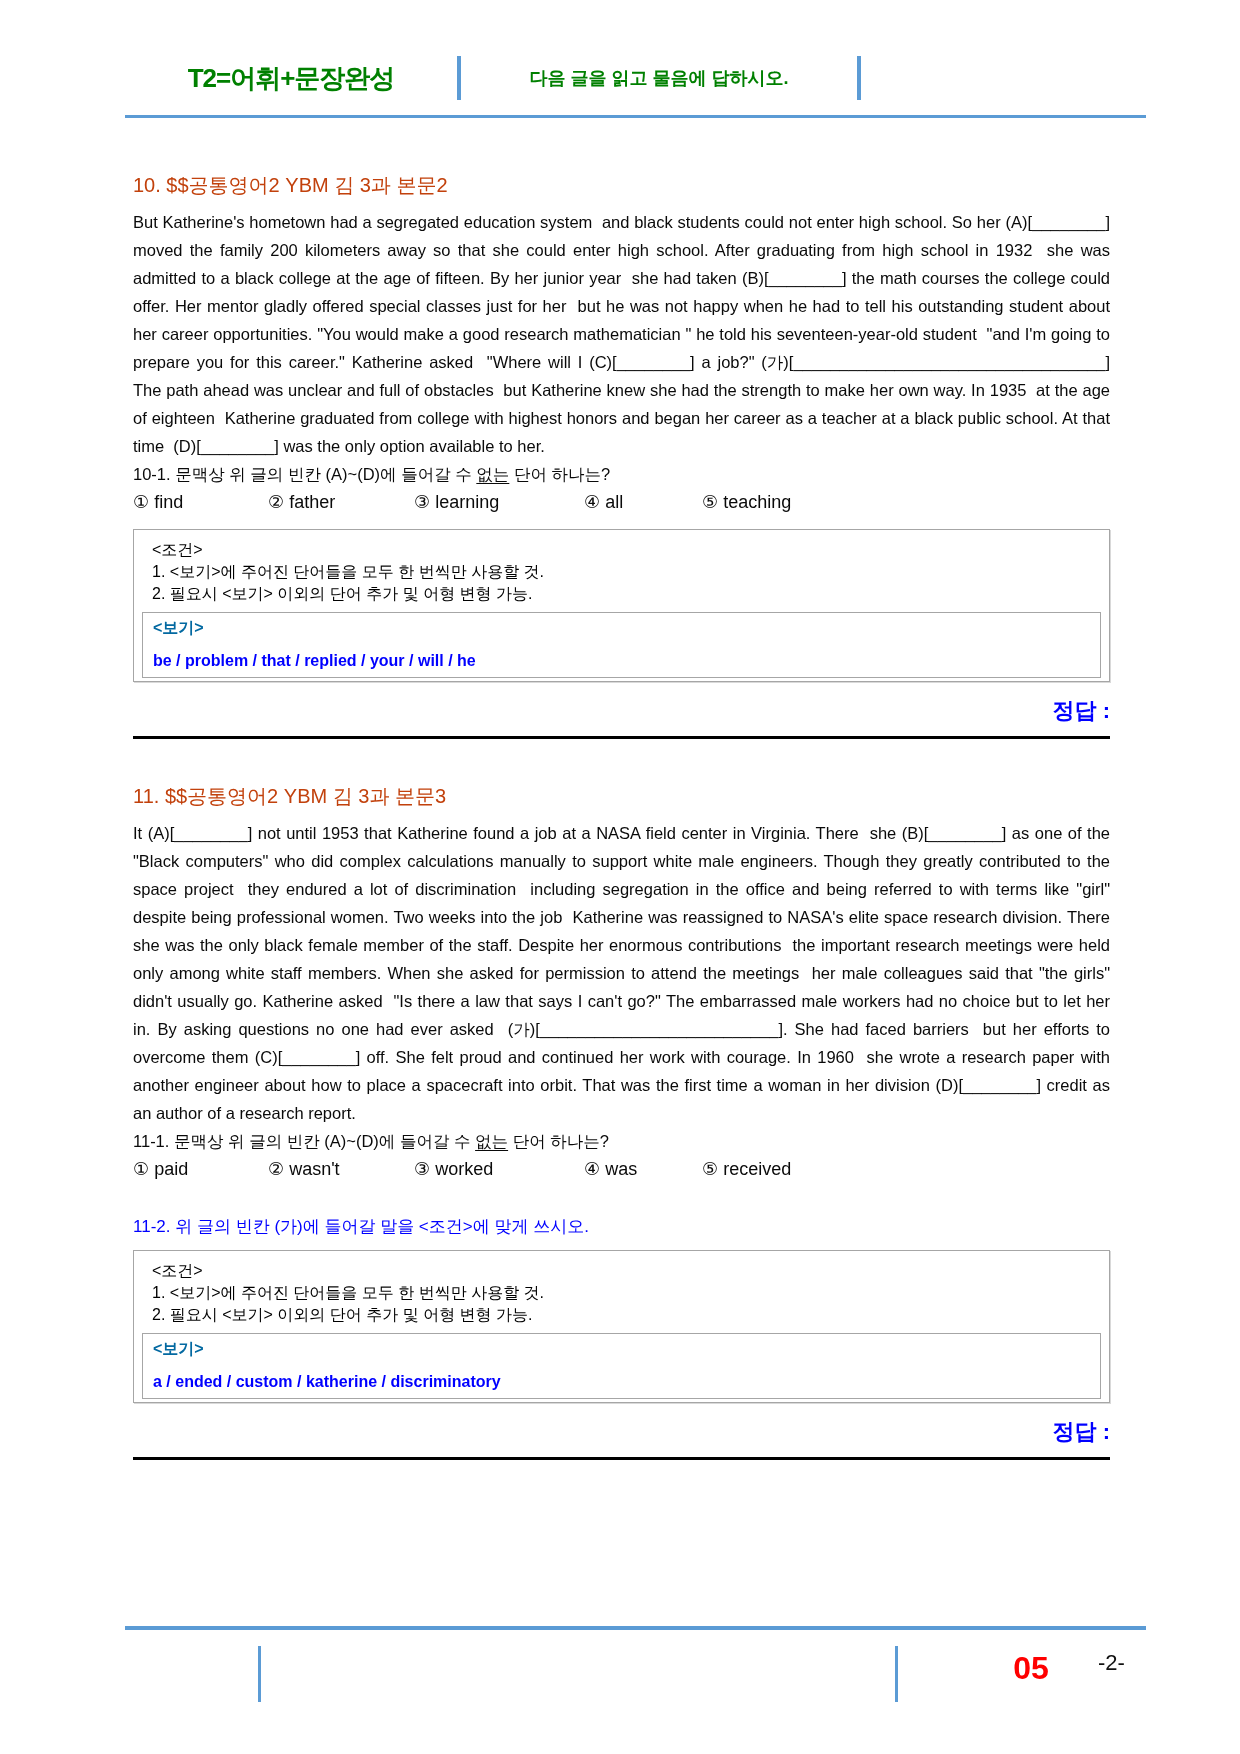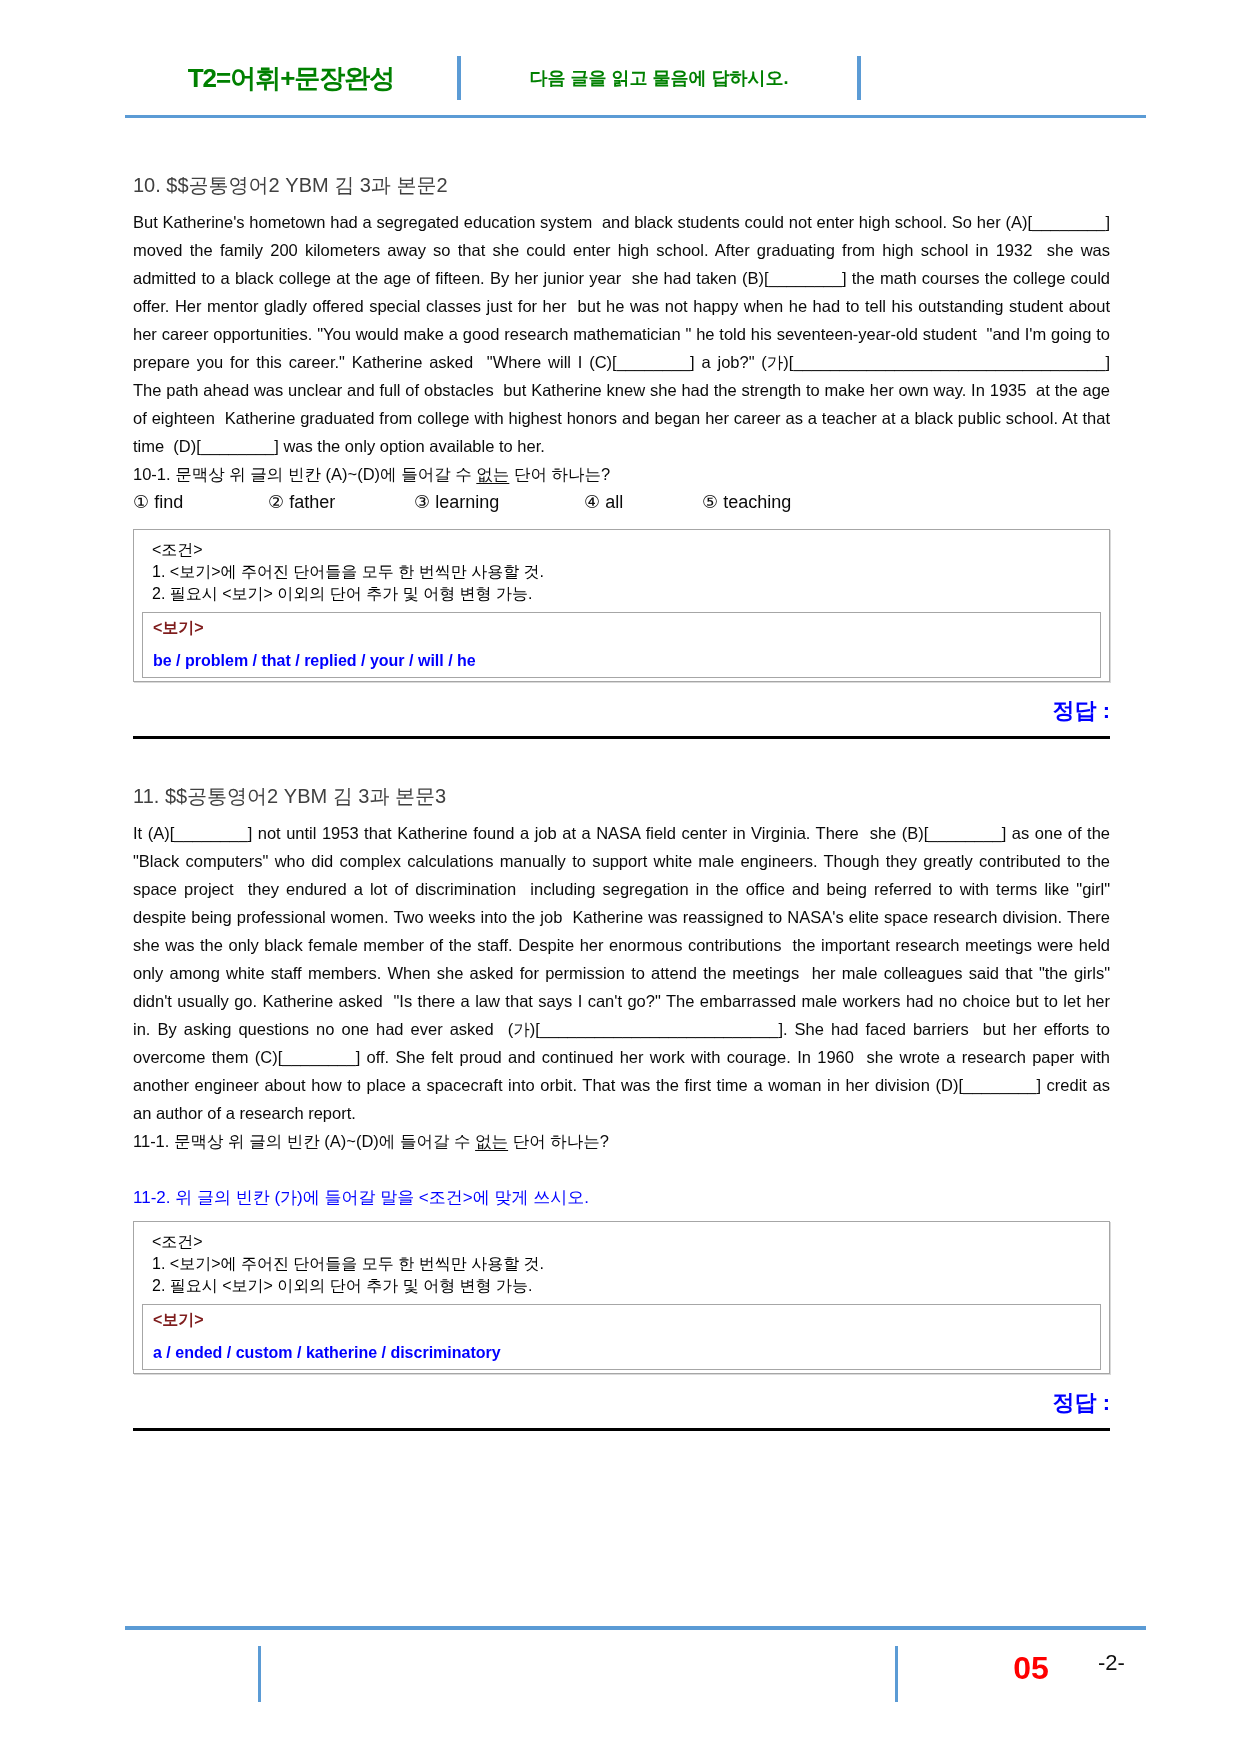--- a/index.html
+++ b/index.html
@@ -17,21 +17,21 @@
     border-bottom:3px solid #5b9bd5; padding-bottom:15px;
   }
   .brand { width:332px; text-align:center; color:#008000; font-weight:bold; font-size:26px; letter-spacing:-1px; }
   .vbar { width:4px; height:44px; background:#5b9bd5; flex:0 0 auto; }
   .instruction { width:396px; text-align:center; color:#008000; font-weight:bold; font-size:18px; }
   .header-spacer { flex:1; }
 
   
   .content { position:absolute; left:133px; width:977px; top:128px; }
 
-  .q-title { color:#404040; font-size:20px; margin-top:44px; margin-bottom:9px; }
+  .q-title { color:#c2410c; font-size:20px; margin-top:44px; margin-bottom:9px; }
   .q-title.second { margin-top:44px; }
   .passage {
     font-size:16.5px; line-height:28px; text-align:justify; white-space:pre-wrap;
     color:#0a0a0a;
   }
   .subq { font-size:16.5px; line-height:28px; color:#0a0a0a; }
   .underlined { text-decoration:underline; text-underline-offset:3px; }
 
   .choices { display:flex; font-size:18px; line-height:29px; color:#0a0a0a; }
   .choices .choice:nth-child(1){ width:135px; }
@@ -39,21 +39,21 @@
   .choices .choice:nth-child(3){ width:170px; }
   .choices .choice:nth-child(4){ width:118px; }
   .choices .choice:nth-child(5){ flex:1; }
 
   .subq2 { color:#0000ff; font-size:17px; margin-top:31px; }
 
   .cbox { border:1px solid #a6a6a6; box-shadow:1px 1px 0 #d9d9d9; margin-top:12px; padding:9px 18px 0 18px; }
   .cond-title { font-size:16px; line-height:22px; }
   .cond-line  { font-size:16px; line-height:22px; }
   .inner-box  { border:1px solid #a6a6a6; margin:7px -10px 3px -10px; padding:4px 10px 6px 10px; }
-  .list-title { color:#7f1d1d; font-weight:bold; font-size:16px; line-height:21px; }
+  .list-title { color:#0369a1; font-weight:bold; font-size:16px; line-height:21px; }
   .words      { color:#0000ff; font-weight:bold; font-size:16px; line-height:21px; margin-top:12px; }
 
   .answer { color:#0000ff; font-weight:bold; font-size:22px; margin:14px 0 0 12px;text-align:right; }
   .hr-black { border-bottom:3px solid #000; margin-top:10px; }
 
   
   .footer-line { position:absolute; left:125px; right:126px; top:1626px; height:4px; background:#5b9bd5; }
   .fbar-left  { position:absolute; left:258px; top:1646px; width:3px; height:56px; background:#5b9bd5; }
   .fbar-right { position:absolute; left:895px; top:1646px; width:3px; height:56px; background:#5b9bd5; }
   .page-badge { position:absolute; left:993px; top:1650px; width:76px; text-align:center; color:#ff0000; font-weight:bold; font-size:32px; }
@@ -102,20 +102,27 @@
       <div class="answer">정답 :</div>
       <div class="hr-black"></div>
     </div>
 
     <div>
       <div class="q-title second">11. $$공통영어2 YBM 김 3과 본문3</div>
       <div class="passage">It (A)[________] not until 1953 that Katherine found a job at a NASA field center in Virginia. There  she (B)[________] as one of the "Black computers" who did complex calculations manually to support white male engineers. Though they greatly contributed to the space project  they endured a lot of discrimination  including segregation in the office and being referred to with terms like "girl"  despite being professional women. Two weeks into the job  Katherine was reassigned to NASA's elite space research division. There  she was the only black female member of the staff. Despite her enormous contributions  the important research meetings were held only among white staff members. When she asked for permission to attend the meetings  her male colleagues said that "the girls" didn't usually go. Katherine asked  "Is there a law that says I can't go?" The embarrassed male workers had no choice but to let her in. By asking questions no one had ever asked  (가)[__________________________]. She had faced barriers  but her efforts to overcome them (C)[________] off. She felt proud and continued her work with courage. In 1960  she wrote a research paper with another engineer about how to place a spacecraft into orbit. That was the first time a woman in her division (D)[________] credit as an author of a research report.</div>
 
       <div class="subq"><span>11-1. 문맥상 위 글의 빈칸 (A)~(D)에 들어갈 수 </span><span class="underlined">없는</span><span> 단어 하나는?</span></div>
 
+      <div class="choices">
+        <span class="choice">① paid</span>
+        <span class="choice">② wasn't</span>
+        <span class="choice">③ worked</span>
+        <span class="choice">④ was</span>
+        <span class="choice">⑤ received</span>
+      </div>
 
       <div class="subq2">11-2. 위 글의 빈칸 (가)에 들어갈 말을 &lt;조건&gt;에 맞게 쓰시오.</div>
 
       <div class="cbox">
         <div class="cond-title">&lt;조건&gt;</div>
         <div class="cond-line">1. &lt;보기&gt;에 주어진 단어들을 모두 한 번씩만 사용할 것.</div>
         <div class="cond-line">2. 필요시 &lt;보기&gt; 이외의 단어 추가 및 어형 변형 가능.</div>
         <div class="inner-box">
           <div class="list-title">&lt;보기&gt;</div>
           <div class="words">a / ended / custom / katherine / discriminatory</div>

